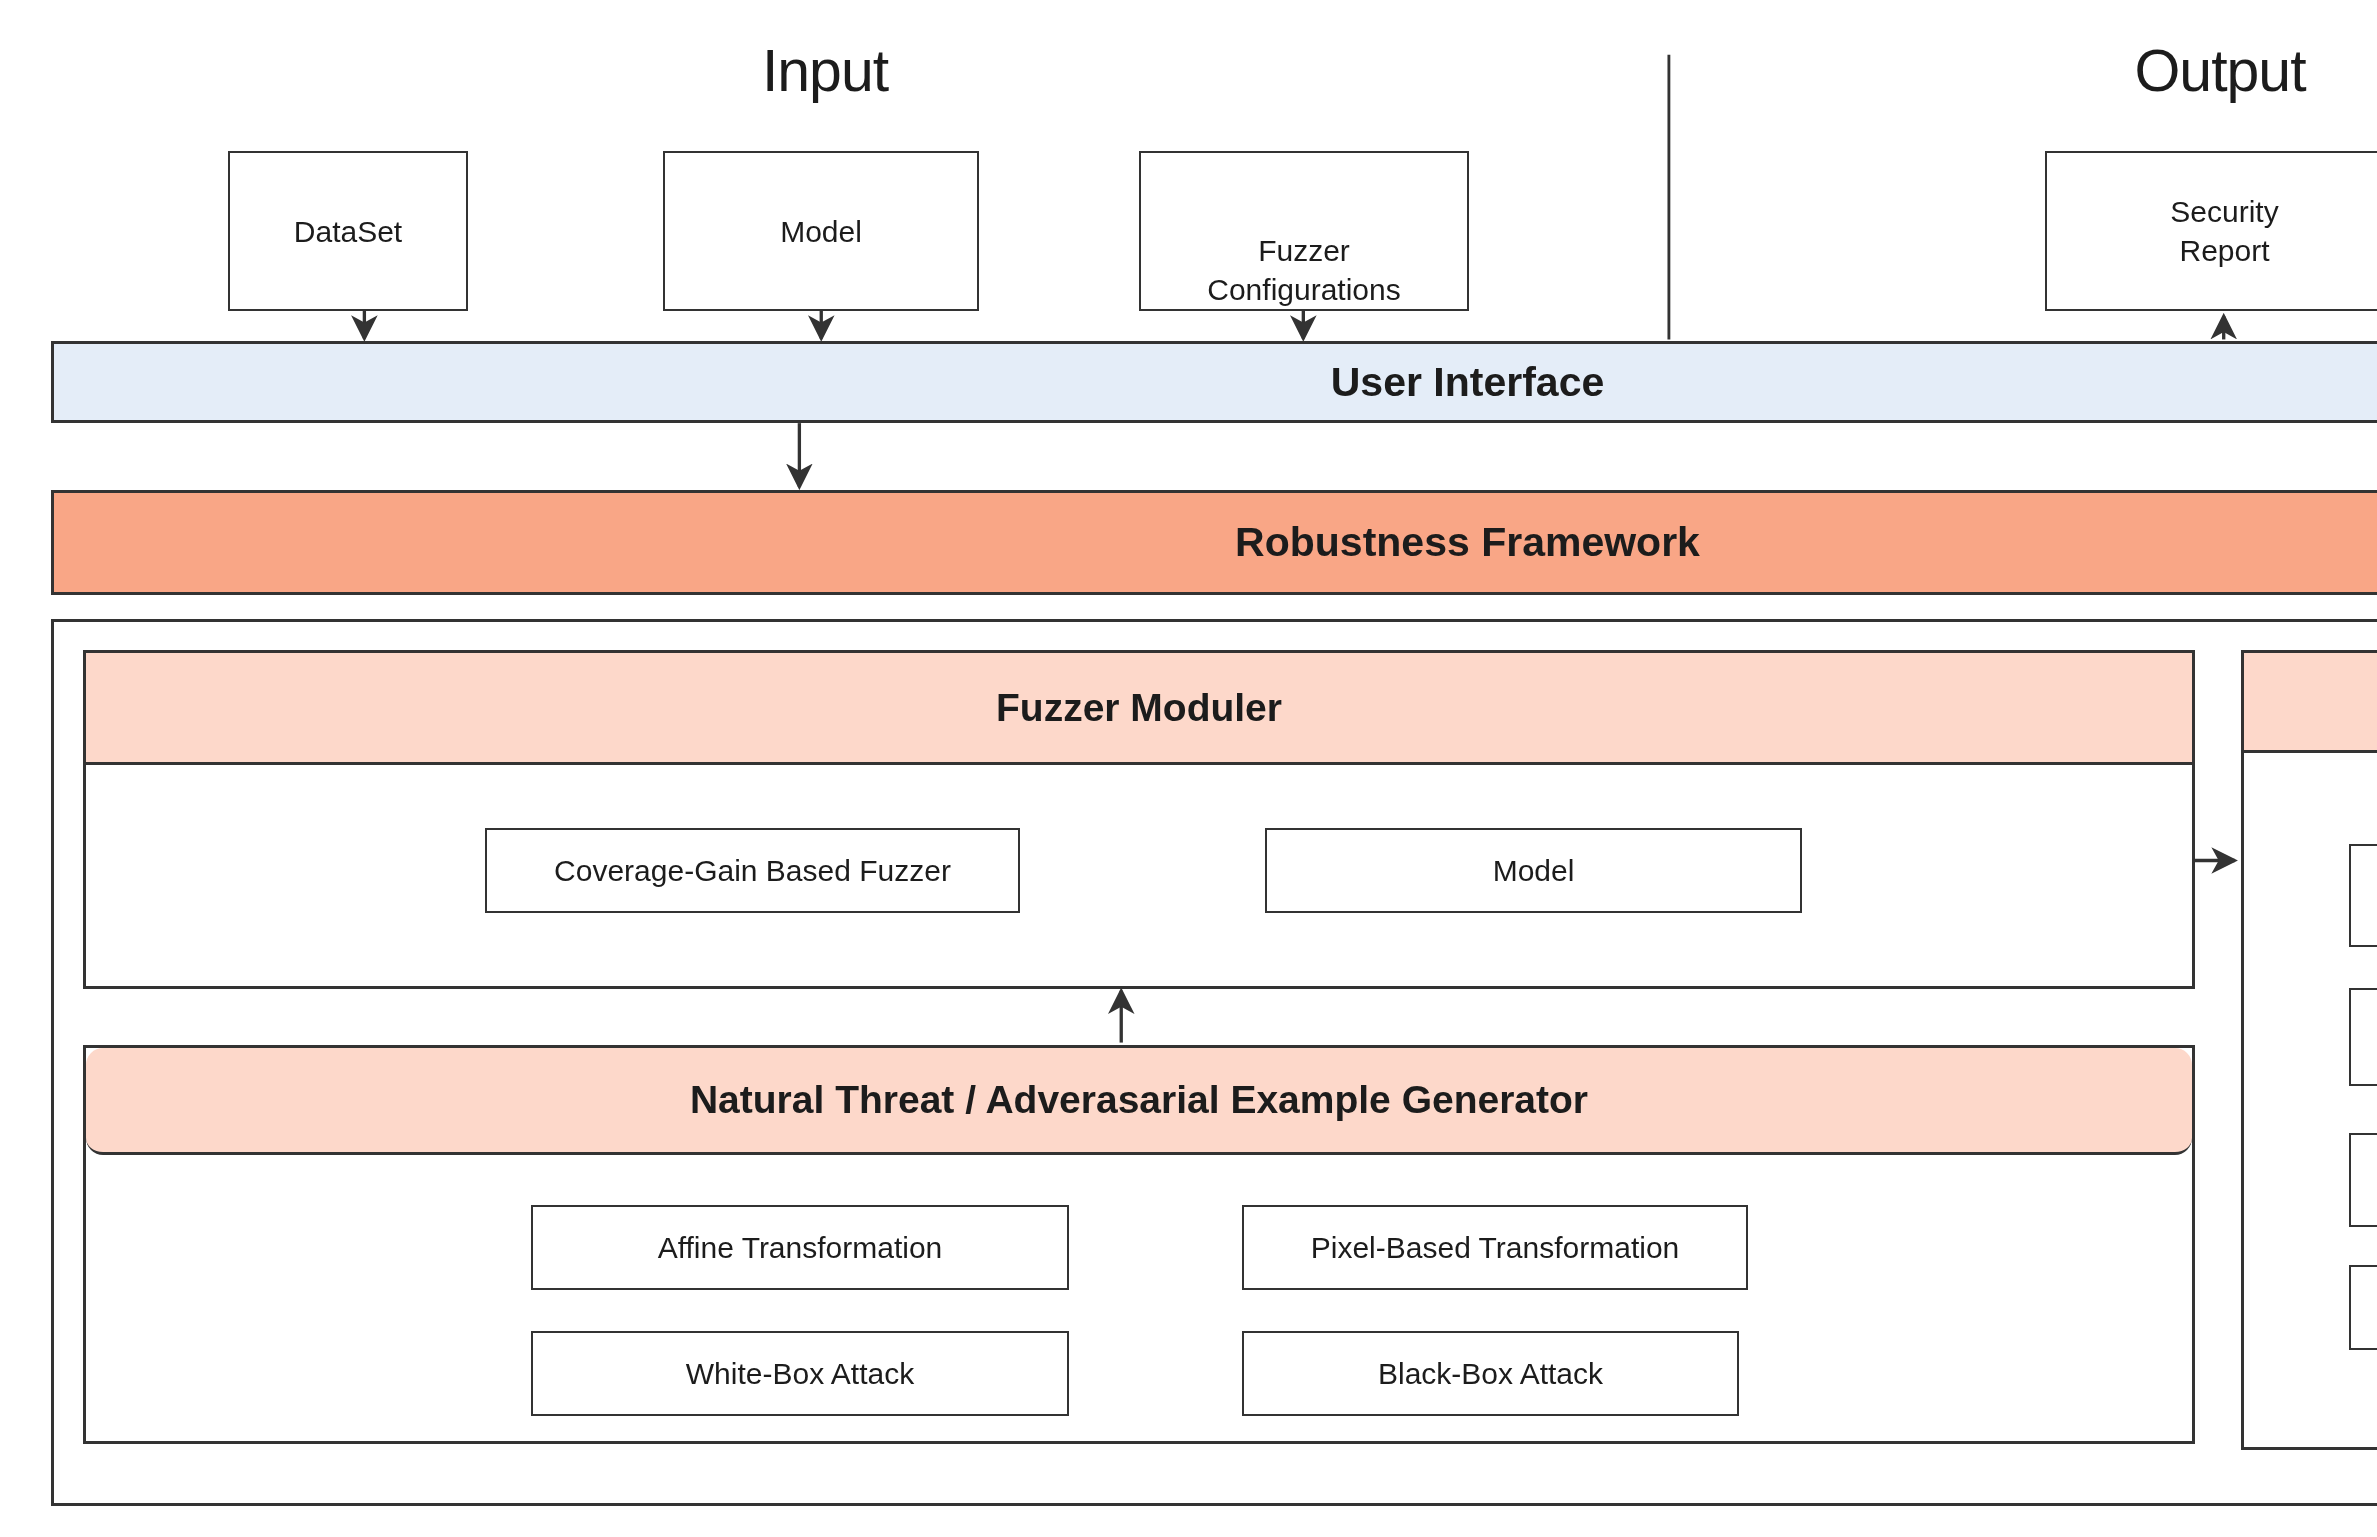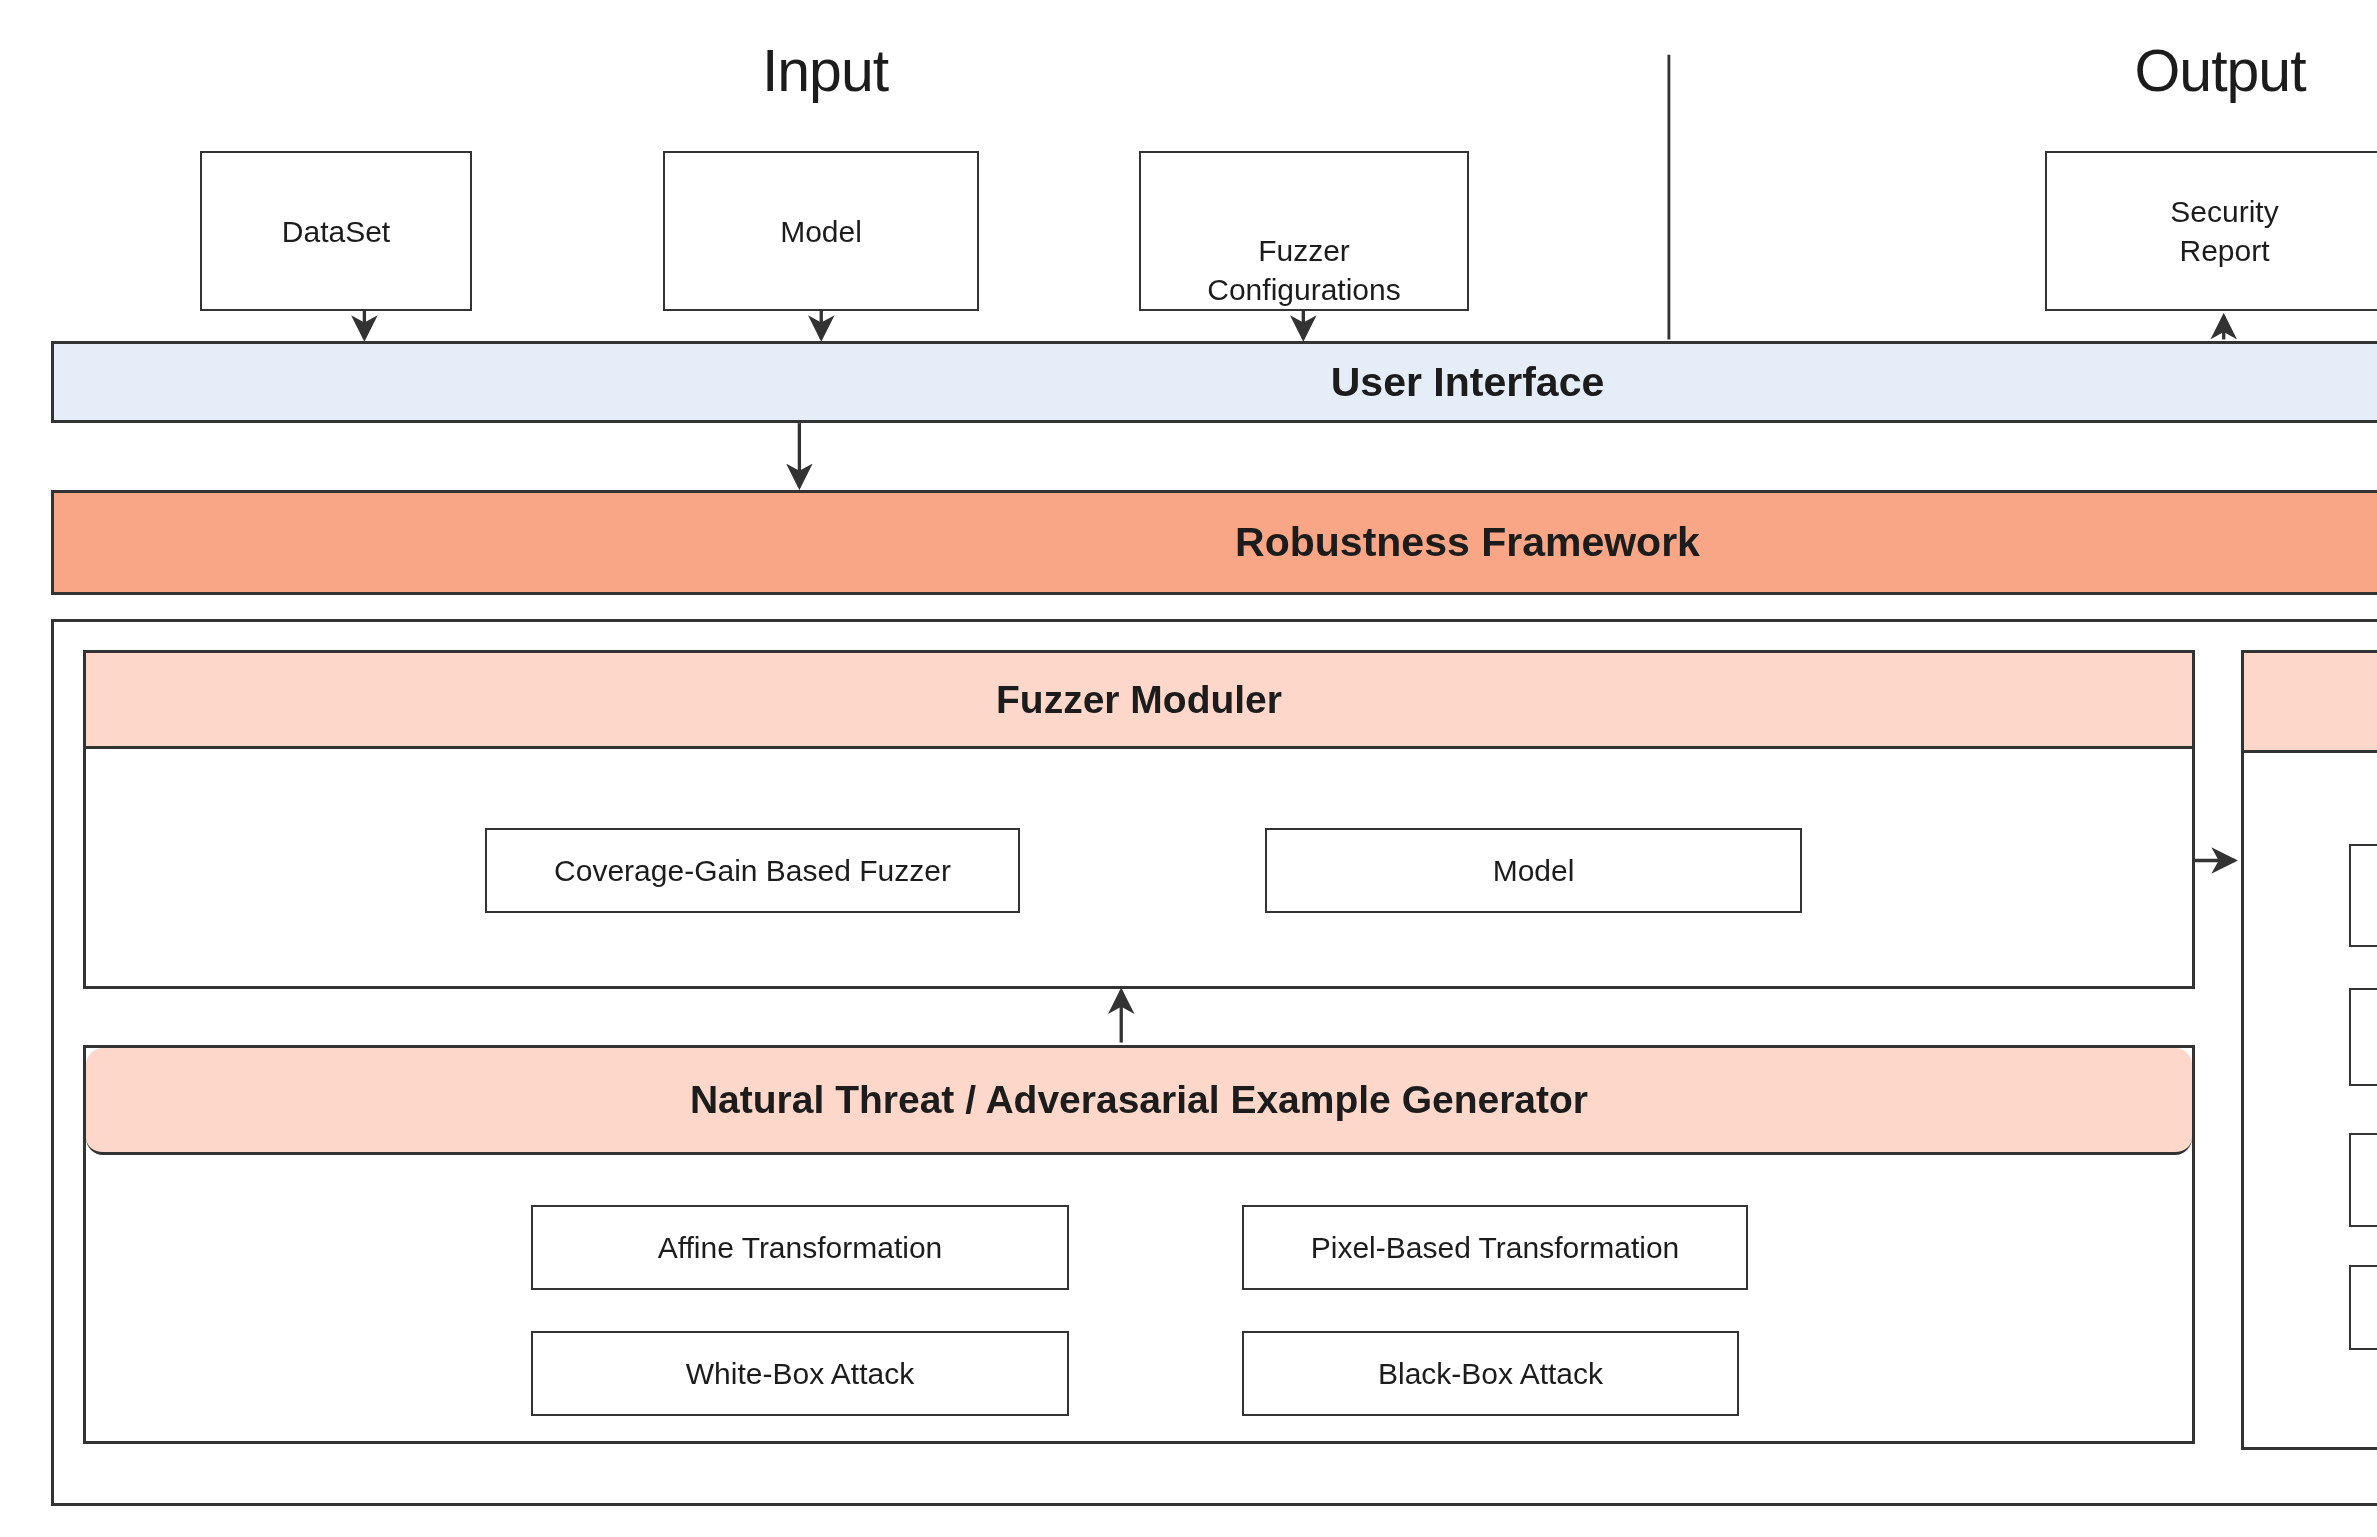--- a/index.html
+++ b/index.html
@@ -62,21 +62,21 @@
   .arrows .head{fill:var(--c-line);}
 </style>
 </head>
 <body>
 
 <div class="canvas">
 
   <div class="abs center big-title" style="left:635px;top:30px;width:380px;height:81px;">Input</div>
   <div class="abs center big-title" style="left:2030px;top:30px;width:380px;height:81px;">Output</div>
 
-  <div class="abs center io-box" style="left:200px;top:151px;width:272px;height:160px;">
+  <div class="abs center io-box" style="left:228px;top:151px;width:240px;height:160px;">
     <span>DataSet</span>
   </div>
   <div class="abs center io-box" style="left:663px;top:151px;width:316px;height:160px;">
     <span>Model</span>
   </div>
   <div class="abs center io-box wrap-narrow" style="left:1139px;top:151px;width:330px;height:160px;align-items:flex-end;">
     <span>Fuzzer Configurations</span>
   </div>
   <div class="abs center io-box wrap-report" style="left:2045px;top:151px;width:359px;height:160px;">
     <span>Security Report</span>
@@ -86,21 +86,21 @@
     <span>User Interface</span>
   </div>
 
   <div class="abs center bar rf" style="left:51px;top:490px;width:2833px;height:105px;">
     <span>Robustness Framework</span>
   </div>
 
   <div class="abs outer-box" style="left:51px;top:619px;width:2833px;height:887px;"></div>
 
   <div class="abs panel" style="left:83px;top:650px;width:2112px;height:339px;">
-    <div class="panel-header center" style="height:96px;">Fuzzer Moduler</div>
+    <div class="panel-header center" style="height:112px;">Fuzzer Moduler</div>
   </div>
   <div class="abs center inner-box" style="left:485px;top:828px;width:535px;height:85px;">
     <span>Coverage-Gain Based Fuzzer</span>
   </div>
   <div class="abs center inner-box" style="left:1265px;top:828px;width:537px;height:85px;">
     <span>Model</span>
   </div>
 
   <div class="abs panel" style="left:83px;top:1045px;width:2112px;height:399px;">
     <div class="panel-header center" style="height:107px;border-radius:17px;">Natural Threat / Adverasarial Example Generator</div>

